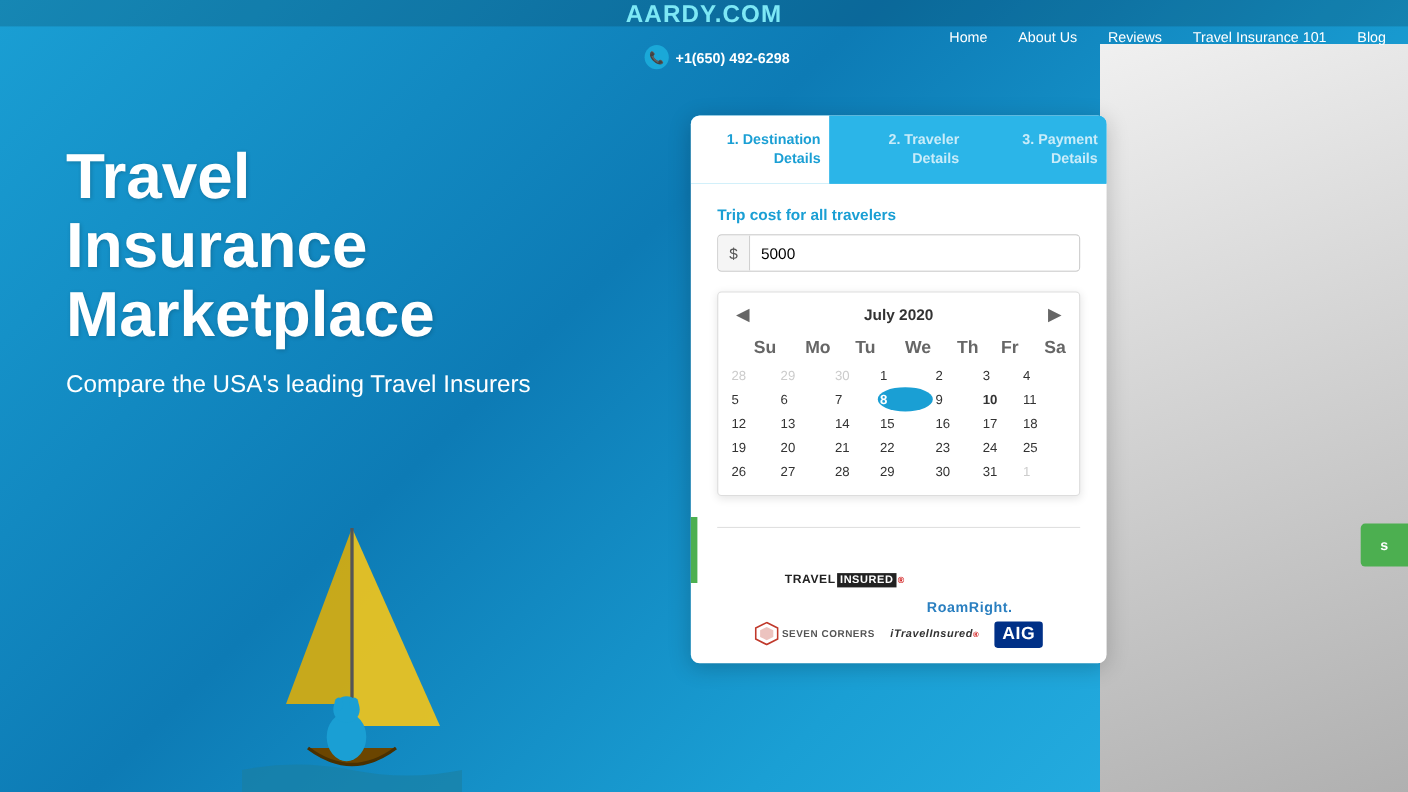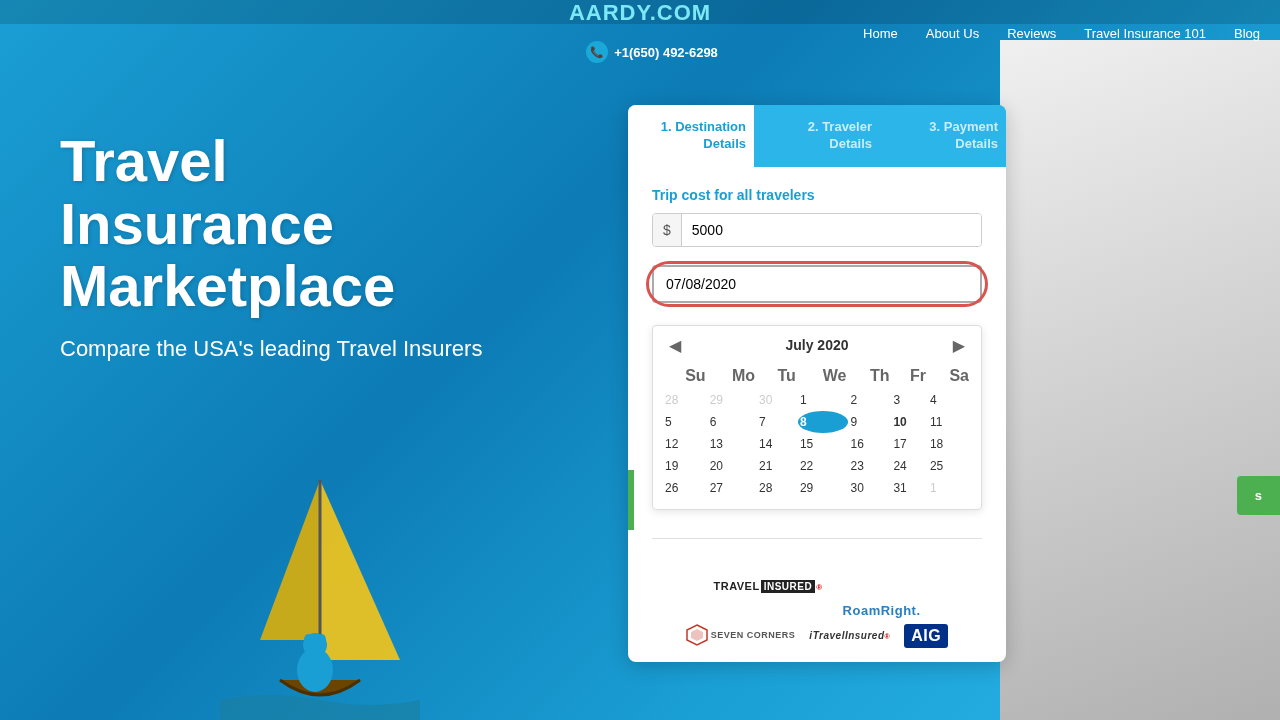--- a/index.html
+++ b/index.html
@@ -415,25 +415,20 @@
   <div class="form-body">
     
     <div class="form-label">Trip cost for all travelers</div>
     <div class="input-group">
       <span class="input-prefix">$</span>
       <input class="input-field" type="text" value="5000" style="">
     </div>
 
     
 
-    <div class="date-input-wrapper" style="position:relative; display:inline-block; width:100%;">
-      <input class="date-input" type="text" value="07/08/2020" style="">
-      
-      <div class="date-circle"></div>
-    </div>
 
     
     <div class="calendar" style="margin-top:8px;">
       <div class="cal-header">
         <button class="cal-nav">◀</button>
         <div class="cal-title">July 2020</div>
         <button class="cal-nav">▶</button>
       </div>
       <table class="cal-grid">
         <thead>

